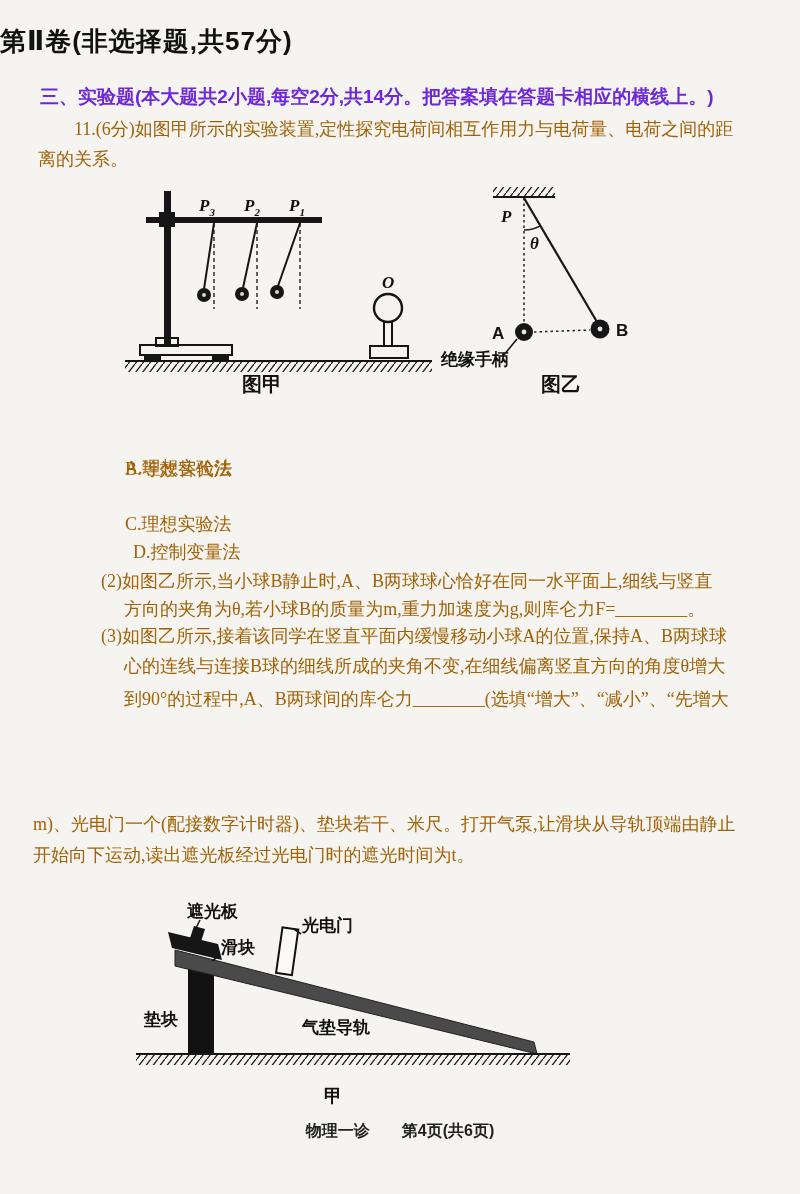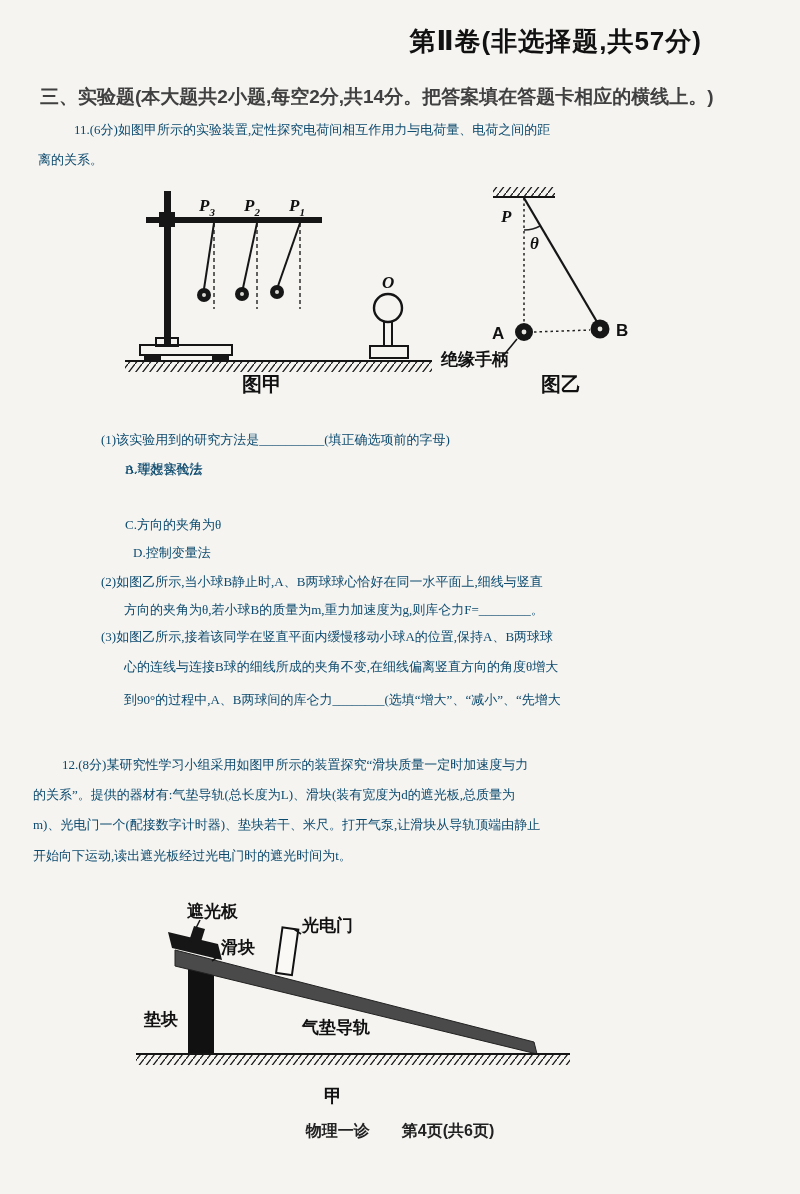--- a/index.html
+++ b/index.html
@@ -4,30 +4,30 @@
 <style>
   html,body { margin:0; padding:0; }
   .page {
     position:relative; width:800px; height:1194px;
     background:#f5f4f1; overflow:hidden;
     font-family:"Liberation Serif","DejaVu Serif",serif;
     color:#1d1d1d;
   }
   .line {
     position:absolute; white-space:nowrap;
-    font-size:13px; line-height:21px; color:#0c4a6e;
+    font-size:18px; line-height:21px; color:#a16207;
   }
   .title {
-    position:absolute; left:0; width:702px; text-align:right;
+    position:absolute; left:0; width:702px; text-align:left;
     font-family:"Liberation Sans","DejaVu Sans",sans-serif;
     font-weight:700; font-size:26px; letter-spacing:1px; color:#111;
   }
   .heading {
     font-family:"Liberation Sans","DejaVu Sans",sans-serif;
-    font-weight:700; font-size:19px; color:#404040;
+    font-weight:700; font-size:19px; color:#6d28d9;
   }
   .footer {
     position:absolute; left:0; width:800px; text-align:center;
     font-family:"Liberation Sans","DejaVu Sans",sans-serif;
     font-weight:700; font-size:16px; color:#222;
   }
   svg { position:absolute; overflow:visible; }
   .flab {
     font-family:"Liberation Sans","DejaVu Sans",sans-serif;
     font-weight:700; font-size:17px; fill:#111;
@@ -122,35 +122,32 @@
       <text class="flab" x="392" y="164">A</text>
       <text class="flab" x="516" y="161">B</text>
 
       <line x1="403" y1="181" x2="417" y2="164" stroke="#161616" stroke-width="1.6"></line>
       <text class="flab" x="341" y="190">绝缘手柄</text>
 
       <text class="fcap" x="441" y="216">图乙</text>
     </g>
   </svg>
 
-  <div class="line" style="left:101px; top:429px;">(1)该实验用到的研究方法是__________(填正确选项前的字母)</div>
   <div class="line" style="left:125px; top:458px;">A.理想实验法</div>
   <div class="line" style="left:125px; top:459px;">B.等效替代法</div>
-  <div class="line" style="left:125px; top:514px;">C.方向的夹角为θ</div>
+  <div class="line" style="left:125px; top:514px;">C.理想实验法</div>
   <div class="line" style="left:125px; top:542px;margin-left:8px;">D.控制变量法</div>
 
   <div class="line" style="left:101px; top:571px;font-family:Liberation Serif, serif;">(2)如图乙所示,当小球B静止时,A、B两球球心恰好在同一水平面上,细线与竖直</div>
   <div class="line" style="left:124px; top:599px;">方向的夹角为θ,若小球B的质量为m,重力加速度为g,则库仑力F=________。</div>
 
   <div class="line" style="left:101px; top:626px;text-align:right;">(3)如图乙所示,接着该同学在竖直平面内缓慢移动小球A的位置,保持A、B两球球</div>
   <div class="line" style="left:124px; top:656px;">心的连线与连接B球的细线所成的夹角不变,在细线偏离竖直方向的角度θ增大</div>
   <div class="line" style="left:124px; top:689px;">到90°的过程中,A、B两球间的库仑力________(选填“增大”、“减小”、“先增大</div>
 
-  <div class="line" style="left:62px; top:754px;">12.(8分)某研究性学习小组采用如图甲所示的装置探究“滑块质量一定时加速度与力</div>
-  <div class="line" style="left:33px; top:784px;">的关系”。提供的器材有:气垫导轨(总长度为L)、滑块(装有宽度为d的遮光板,总质量为</div>
   <div class="line" style="left:33px; top:845px;">开始向下运动,读出遮光板经过光电门时的遮光时间为t。</div>
   <div class="line" style="left:33px; top:814px;">m)、光电门一个(配接数字计时器)、垫块若干、米尺。打开气泵,让滑块从导轨顶端由静止</div>
 
   <svg style="left:130px; top:888px;" width="460" height="225" viewBox="0 0 460 225">
     <g>
 
       <rect x="58" y="80" width="26" height="86" fill="#111"></rect>
 
       <polygon points="45,62 404,154 407,166 45,78" fill="#4a4a4a" stroke="#222" stroke-width="1"></polygon>
 

